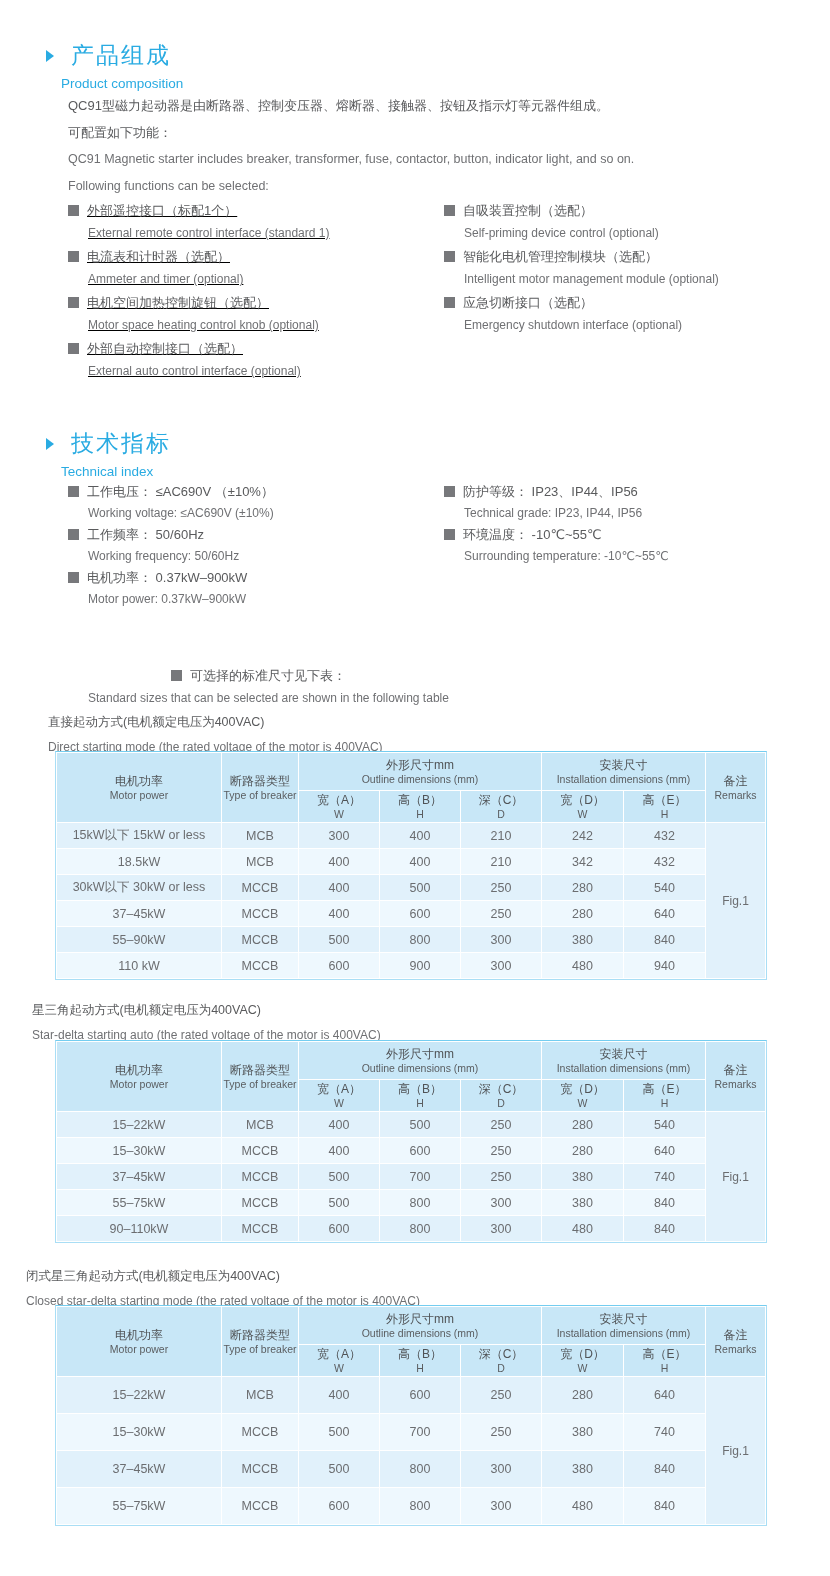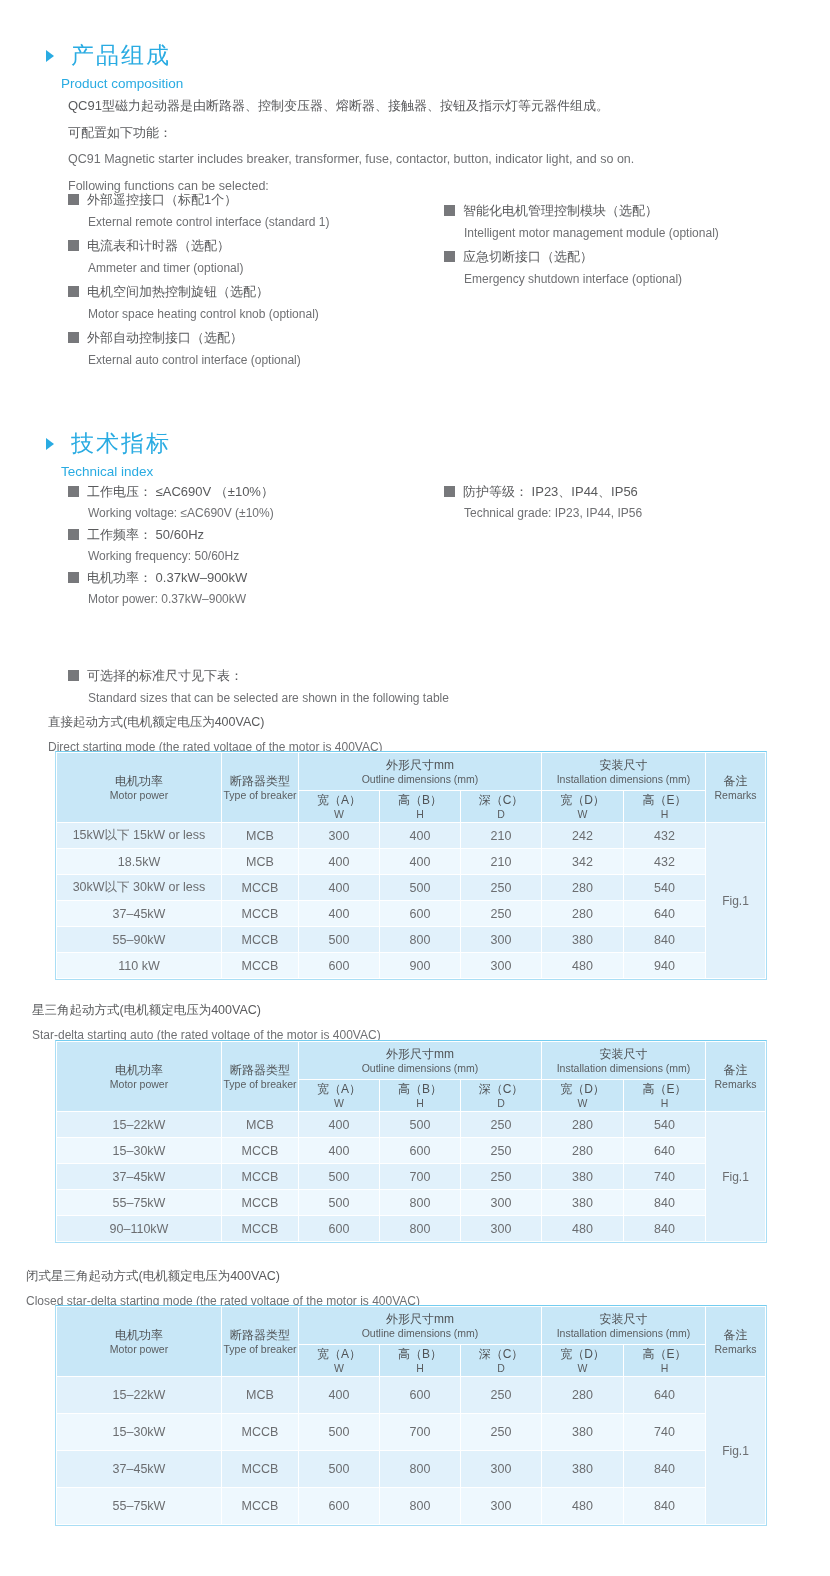--- a/index.html
+++ b/index.html
@@ -60,39 +60,43 @@
     <div class="title-en">Product composition</div>
   </div>
 
   <div class="paras">
     <p class="zh">QC91型磁力起动器是由断路器、控制变压器、熔断器、接触器、按钮及指示灯等元器件组成。</p>
     <p class="zh">可配置如下功能：</p>
     <p class="en">QC91 Magnetic starter includes breaker, transformer, fuse, contactor, button, indicator light, and so on.</p>
     <p class="en">Following functions can be selected:</p>
   </div>
 
-  <div id="feat-left" class="blist" style="left:68px; top:188px;">
+  <div id="feat-left" class="blist" style="left:68px; top:199px;text-decoration:underline;">
       <div class="feat">
         <div class="feat-zh"><span class="sq"></span><span>外部遥控接口（标配1个）</span></div>
         <div class="feat-en">External remote control interface (standard 1)</div>
       </div>
       <div class="feat">
         <div class="feat-zh"><span class="sq"></span><span>电流表和计时器（选配）</span></div>
         <div class="feat-en">Ammeter and timer (optional)</div>
       </div>
       <div class="feat">
         <div class="feat-zh"><span class="sq"></span><span>电机空间加热控制旋钮（选配）</span></div>
         <div class="feat-en">Motor space heating control knob (optional)</div>
       </div>
       <div class="feat">
         <div class="feat-zh"><span class="sq"></span><span>外部自动控制接口（选配）</span></div>
         <div class="feat-en">External auto control interface (optional)</div>
       </div>
     </div>
   <div id="feat-right" class="blist" style="left:444px; top:199px;">
+      <div class="feat">
+        <div class="feat-zh"><span class="sq"></span><span>自吸装置控制（选配）</span></div>
+        <div class="feat-en">Self-priming device control (optional)</div>
+      </div>
       <div class="feat">
         <div class="feat-zh"><span class="sq"></span><span>智能化电机管理控制模块（选配）</span></div>
         <div class="feat-en">Intelligent motor management module (optional)</div>
       </div>
       <div class="feat">
         <div class="feat-zh"><span class="sq"></span><span>应急切断接口（选配）</span></div>
         <div class="feat-en">Emergency shutdown interface (optional)</div>
       </div>
     </div>
 
@@ -116,23 +120,27 @@
       <div class="feat">
         <div class="feat-zh"><span class="sq"></span><span>电机功率： 0.37kW–900kW</span></div>
         <div class="feat-en">Motor power: 0.37kW–900kW</div>
       </div>
     </div>
   <div id="spec-right" class="blist spec" style="left:444px; top:481px;">
       <div class="feat">
         <div class="feat-zh"><span class="sq"></span><span>防护等级： IP23、IP44、IP56</span></div>
         <div class="feat-en">Technical grade: IP23, IP44, IP56</div>
       </div>
-    </div>
-
-  <div class="blist" style="left:68px; top:664px;">
+      <div class="feat">
+        <div class="feat-zh"><span class="sq"></span><span>环境温度： -10℃~55℃</span></div>
+        <div class="feat-en">Surrounding temperature: -10℃~55℃</div>
+      </div>
+    </div>
+
+  <div class="blist" style="left:68px; top:664px;text-align:center;">
     <div class="feat-zh"><span class="sq"></span><span>可选择的标准尺寸见下表：</span></div>
     <div class="feat-en">Standard sizes that can be selected are shown in the following table</div>
   </div>
 
   <div class="tbl-title" style="left:48px; top:714px;">
     <div class="t-zh">直接起动方式(电机额定电压为400VAC)</div>
     <div class="t-en">Direct starting mode (the rated voltage of the motor is 400VAC)</div>
   </div>
   <div id="tbl1" class="tbl-wrap" style="left:55px; top:751px;">
       <table class="dims rows-26">

